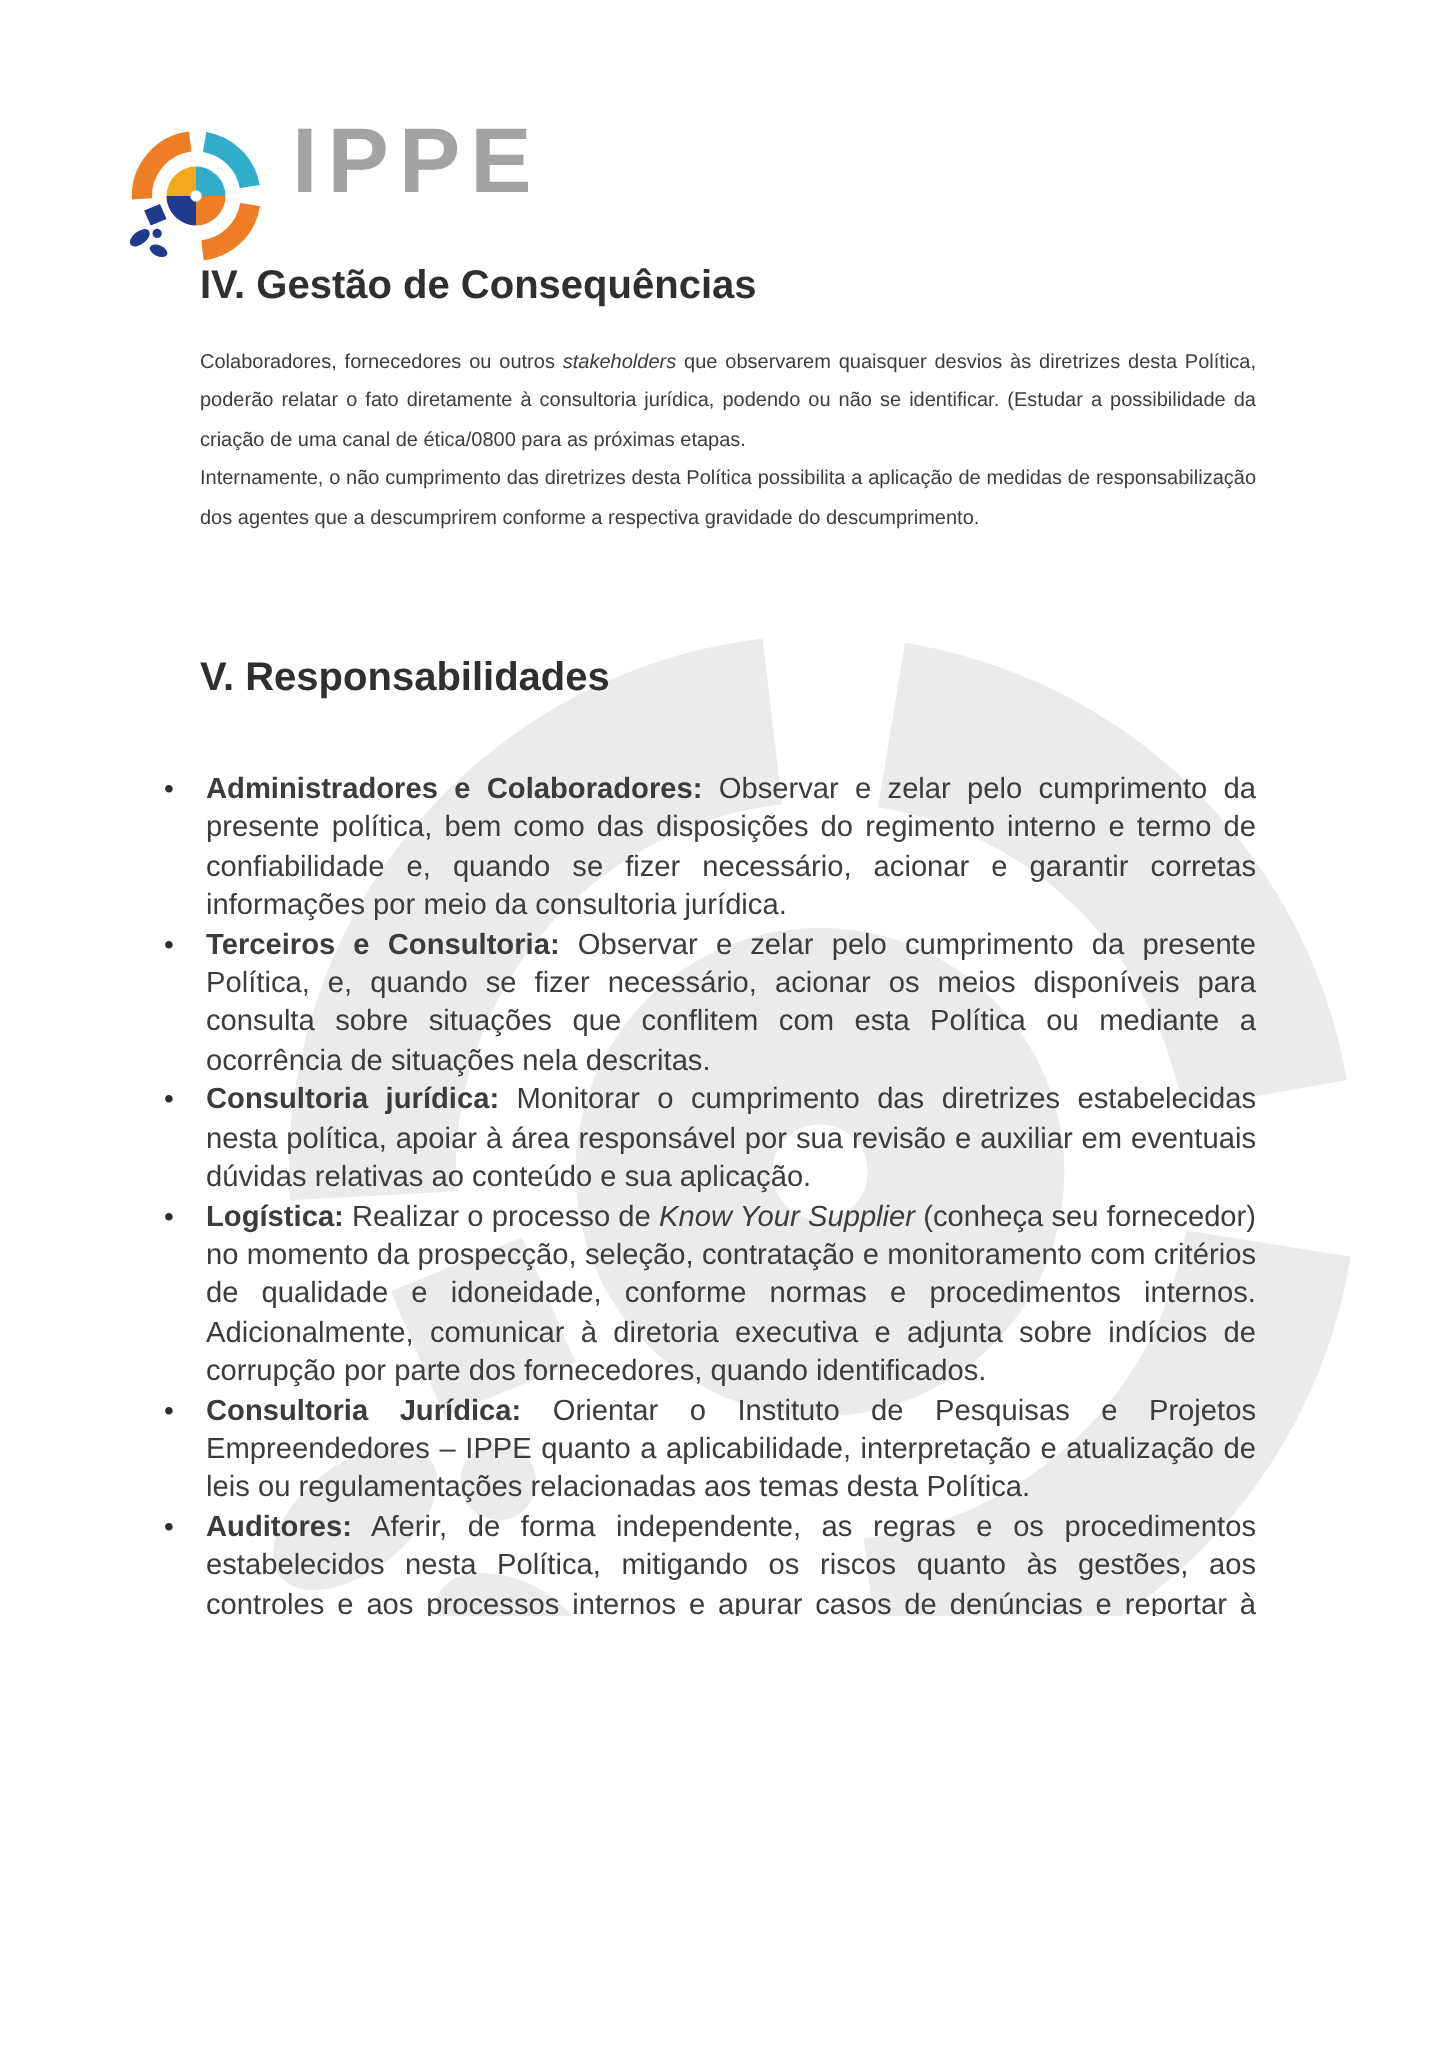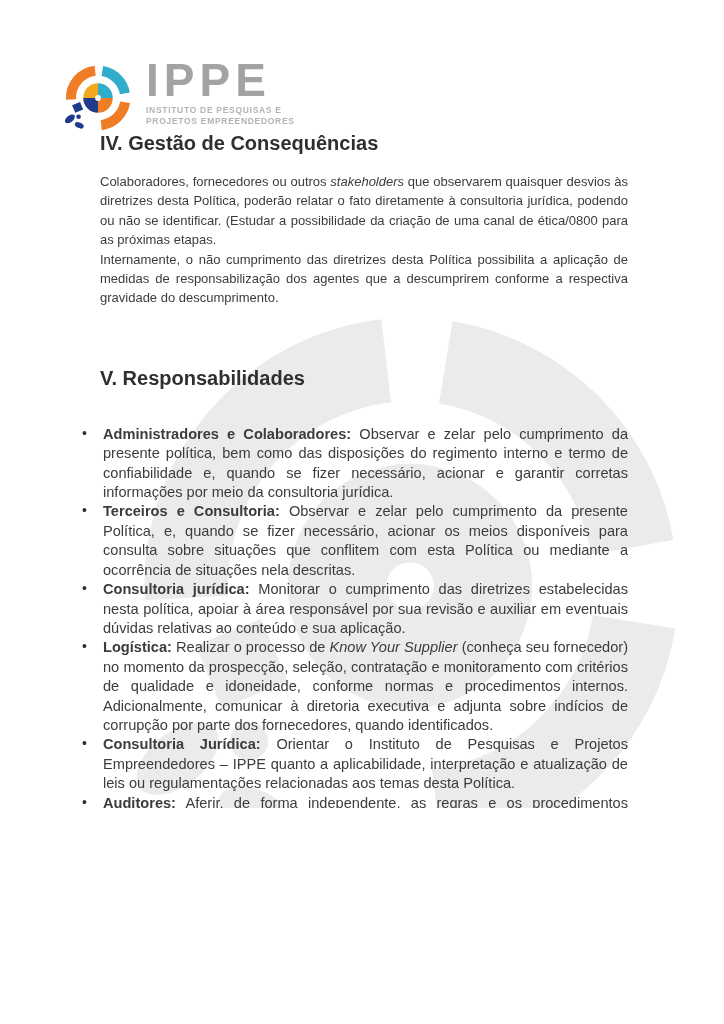--- a/index.html
+++ b/index.html
@@ -50,21 +50,21 @@
     position:absolute;left:100px;top:133px;width:528px;z-index:1;
   }
   .h-section{
     font-size:20px;font-weight:700;line-height:20px;
     color:#2f2f2f;margin:0;
   }
   .h-consequencias{margin-bottom:19px;}
   .h-responsabilidades{margin-top:60px;margin-bottom:37px;}
   .doc-paragraph{
     margin:0;
-    font-size:13px;line-height:19.4px;
+    font-size:10px;line-height:19.4px;
     text-align:justify;
   }
   .i{font-style:italic;}
   .b{font-weight:700;}
   ul.resp-list{
     margin:0;padding:0 0 0 3px;list-style:none;
   }
   ul.resp-list li{
     position:relative;
     font-size:14.6px;line-height:19.4px;
@@ -121,24 +121,20 @@
       <g fill="var(--brand-navy)">
         <path d="M14 60 l 11 -4.5 l 4.5 10.5 l -11 4.5 Z"></path>
         <ellipse cx="11" cy="79" rx="8" ry="4.5" transform="rotate(-38 11 79)"></ellipse>
         <ellipse cx="24" cy="88" rx="6.5" ry="3.8" transform="rotate(24 24 88)"></ellipse>
         <circle cx="23" cy="76" r="3.2"></circle>
       </g>
       <circle cx="50" cy="50" r="4" fill="#ffffff"></circle>
     </svg>
     <div class="logo-text">
       <div class="logo-acronym">IPPE</div>
-      <div class="logo-subtitle">
-        <div>INSTITUTO DE PESQUISAS E</div>
-        <div>PROJETOS EMPREENDEDORES</div>
-      </div>
     </div>
   </header>
 
   <main class="content">
 
     <h2 class="h-section h-consequencias">IV. Gestão de Consequências</h2>
 
     <p class="doc-paragraph"><span>Colaboradores, fornecedores ou outros </span><span class="i">stakeholders</span><span> que observarem quaisquer desvios às diretrizes desta Política, poderão relatar o fato diretamente à consultoria jurídica, podendo ou não se identificar. (Estudar a possibilidade da criação de uma canal de ética/0800 para as próximas etapas.</span></p>
     <p class="doc-paragraph"><span>Internamente, o não cumprimento das diretrizes desta Política possibilita a aplicação de medidas de responsabilização dos agentes que a descumprirem conforme a respectiva gravidade do descumprimento.</span></p>
 

